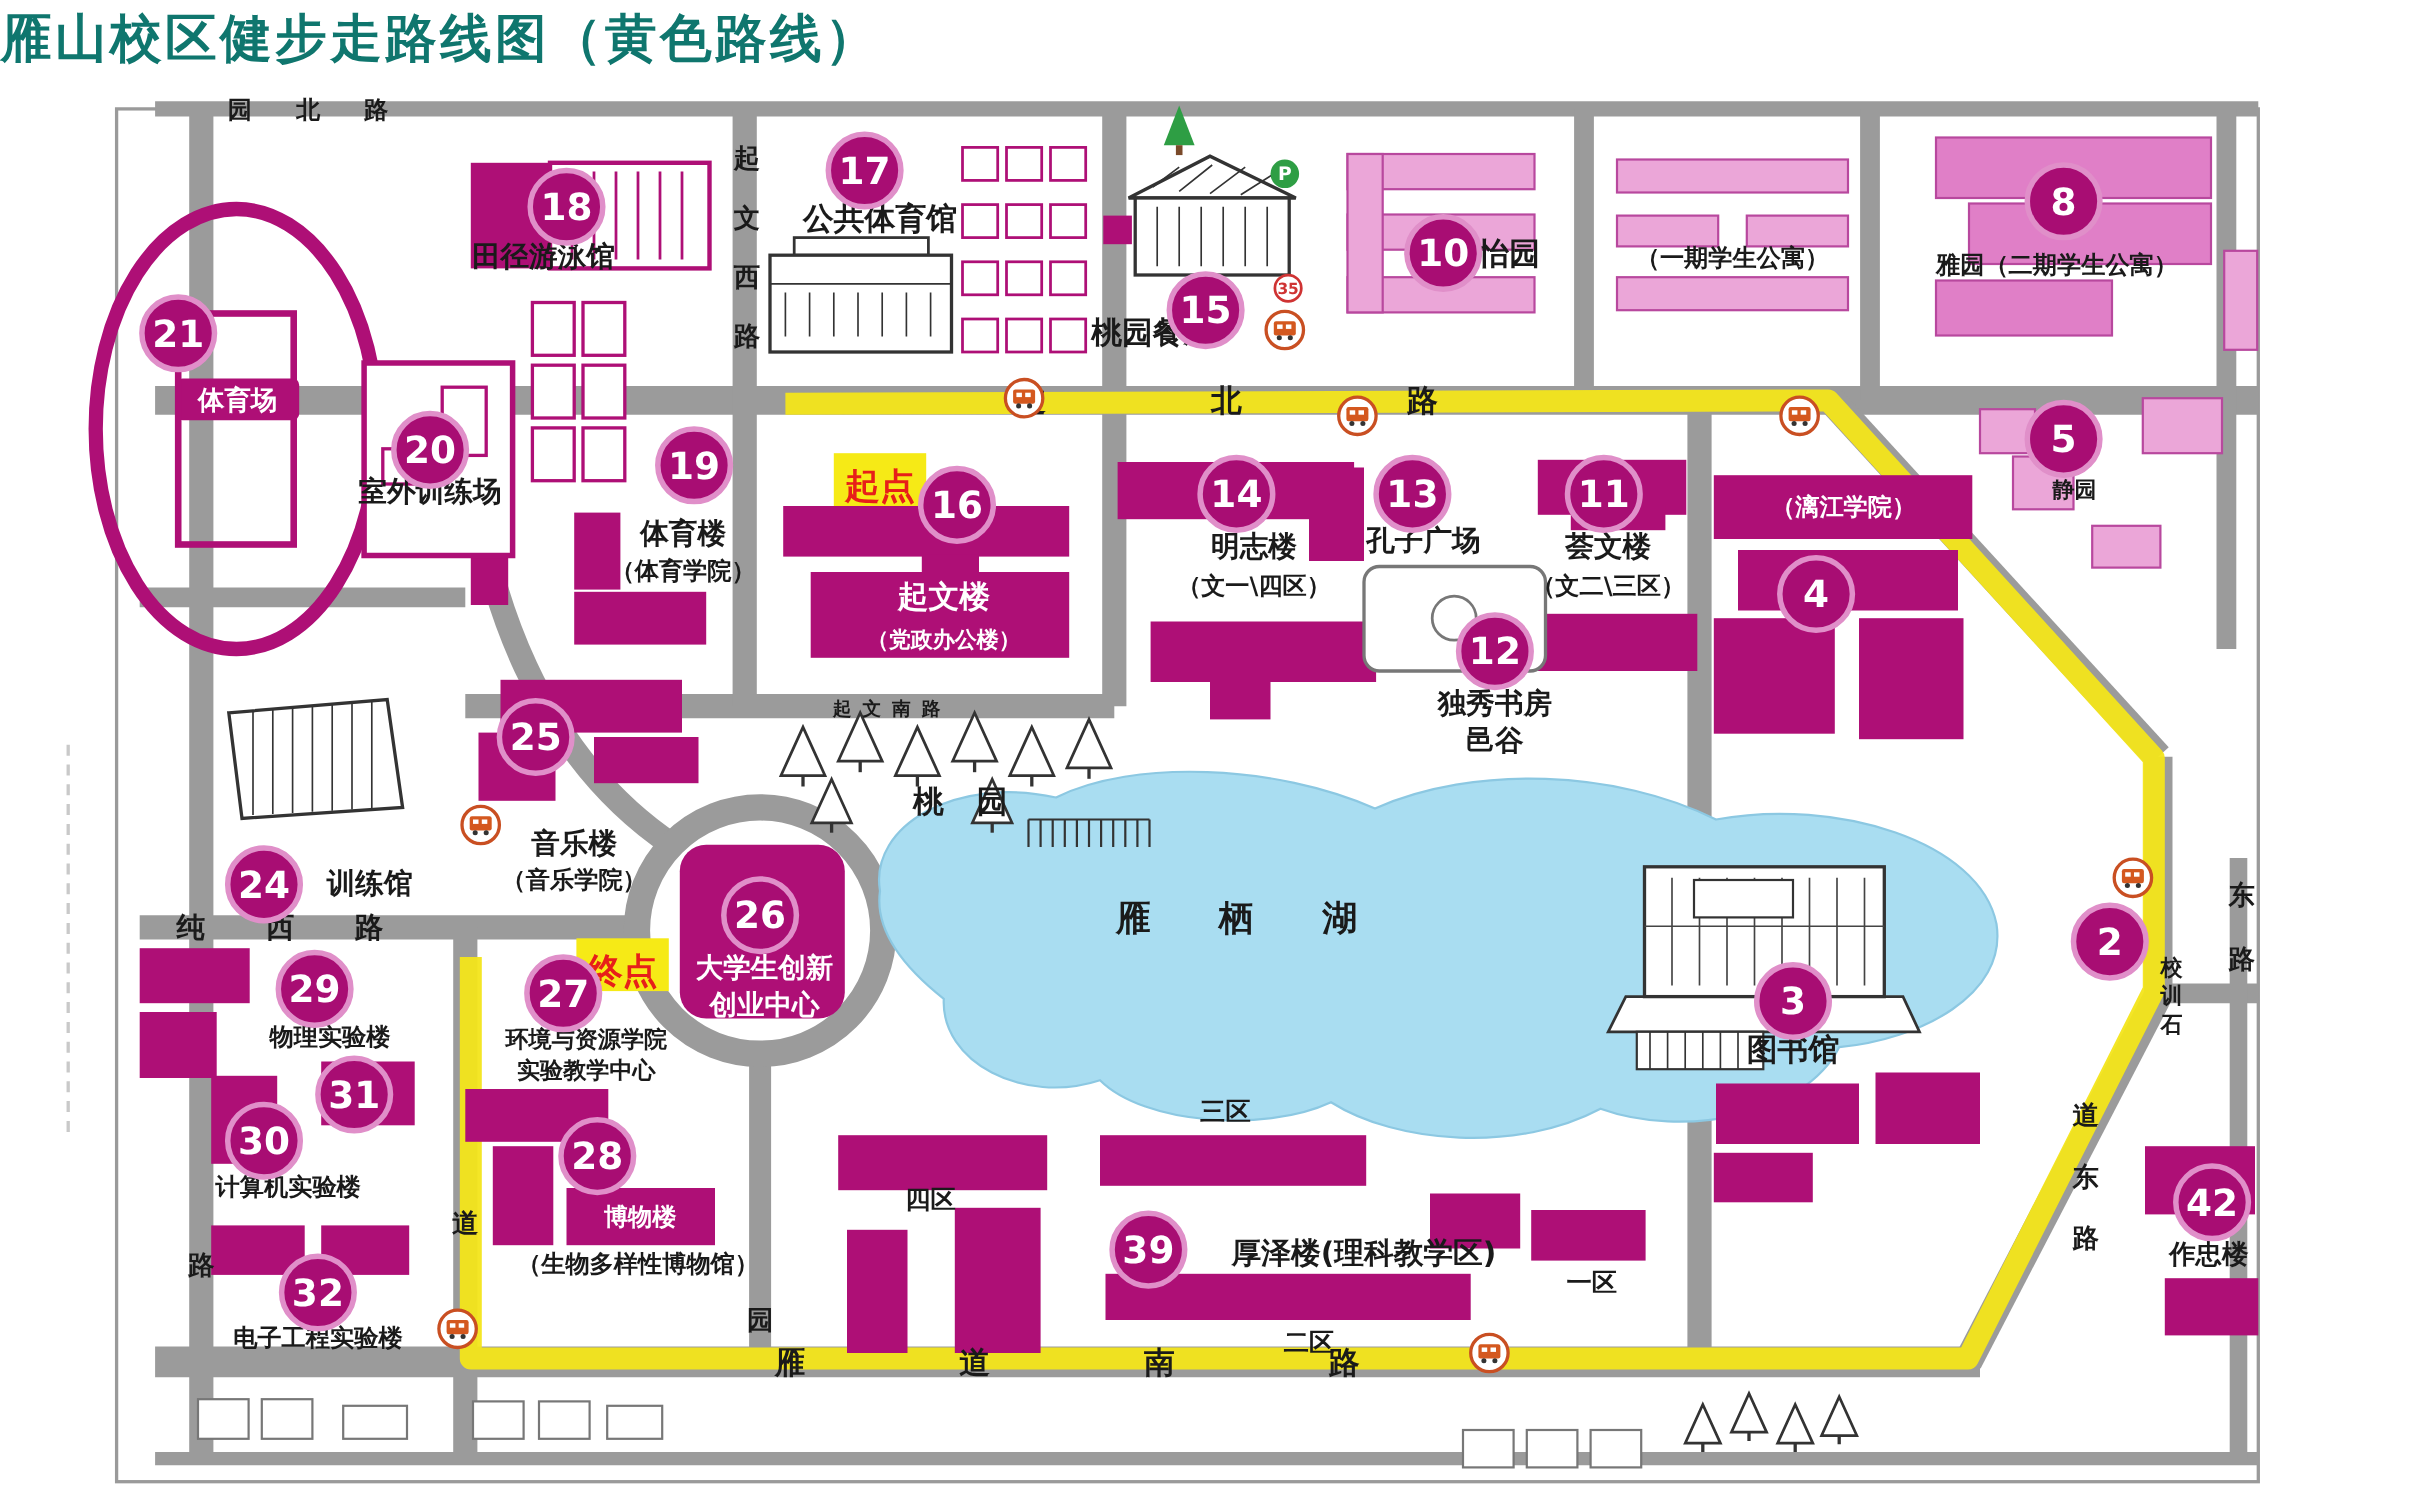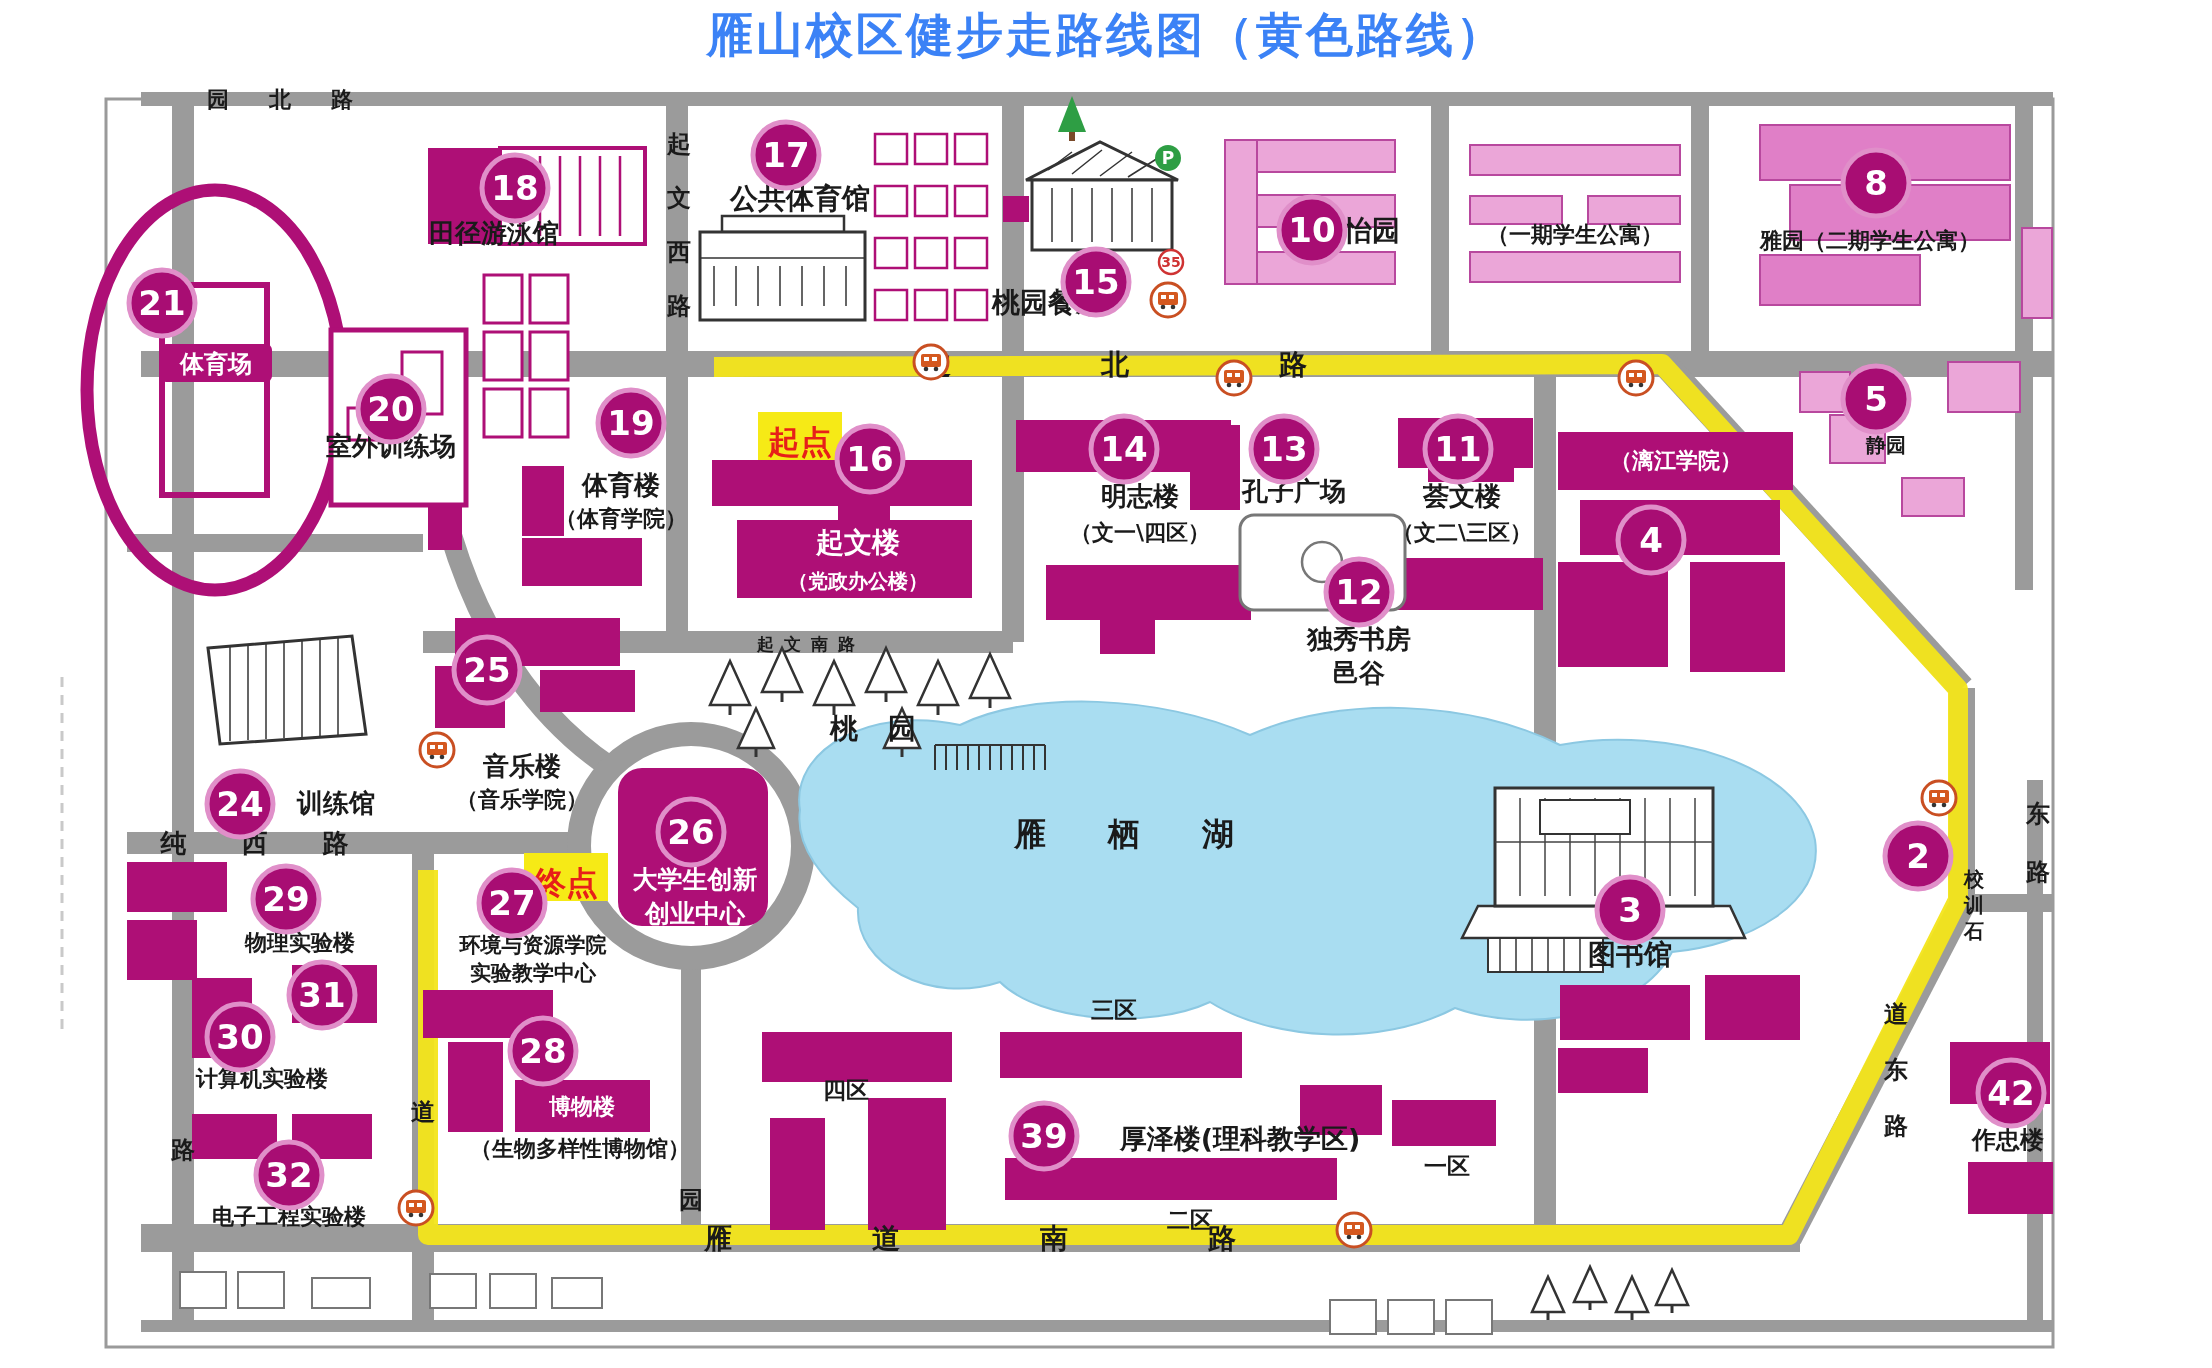--- a/index.html
+++ b/index.html
@@ -1,18 +1,18 @@
 <!DOCTYPE html>
 <html><head>
 <meta charset="utf-8">
 <style>
   html,body{margin:0;padding:0;background:#ffffff;width:2212px;height:1368px;overflow:hidden;}
   body{font-family:"DejaVu Sans","Liberation Sans",sans-serif;position:relative;}
-  #page-title{position:absolute;top:4px;left:0;width:100%;text-align:center;
-    font-size:47px;font-weight:bold;color:#3b82f6;letter-spacing:3px;margin:0;}
+  #page-title{position:absolute;top:4px;left:0;width:100%;
+    font-size:47px;font-weight:bold;color:#0f766e;letter-spacing:3px;margin:0;}
   svg text{font-family:"DejaVu Sans","Liberation Sans",sans-serif;}
 </style>
 </head>
 <body>
 
 
 
 <h1 id="page-title">雁山校区健步走路线图（黄色路线）</h1>
 
 <svg id="map-svg" width="2212" height="1368" viewBox="0 0 2212 1368">

